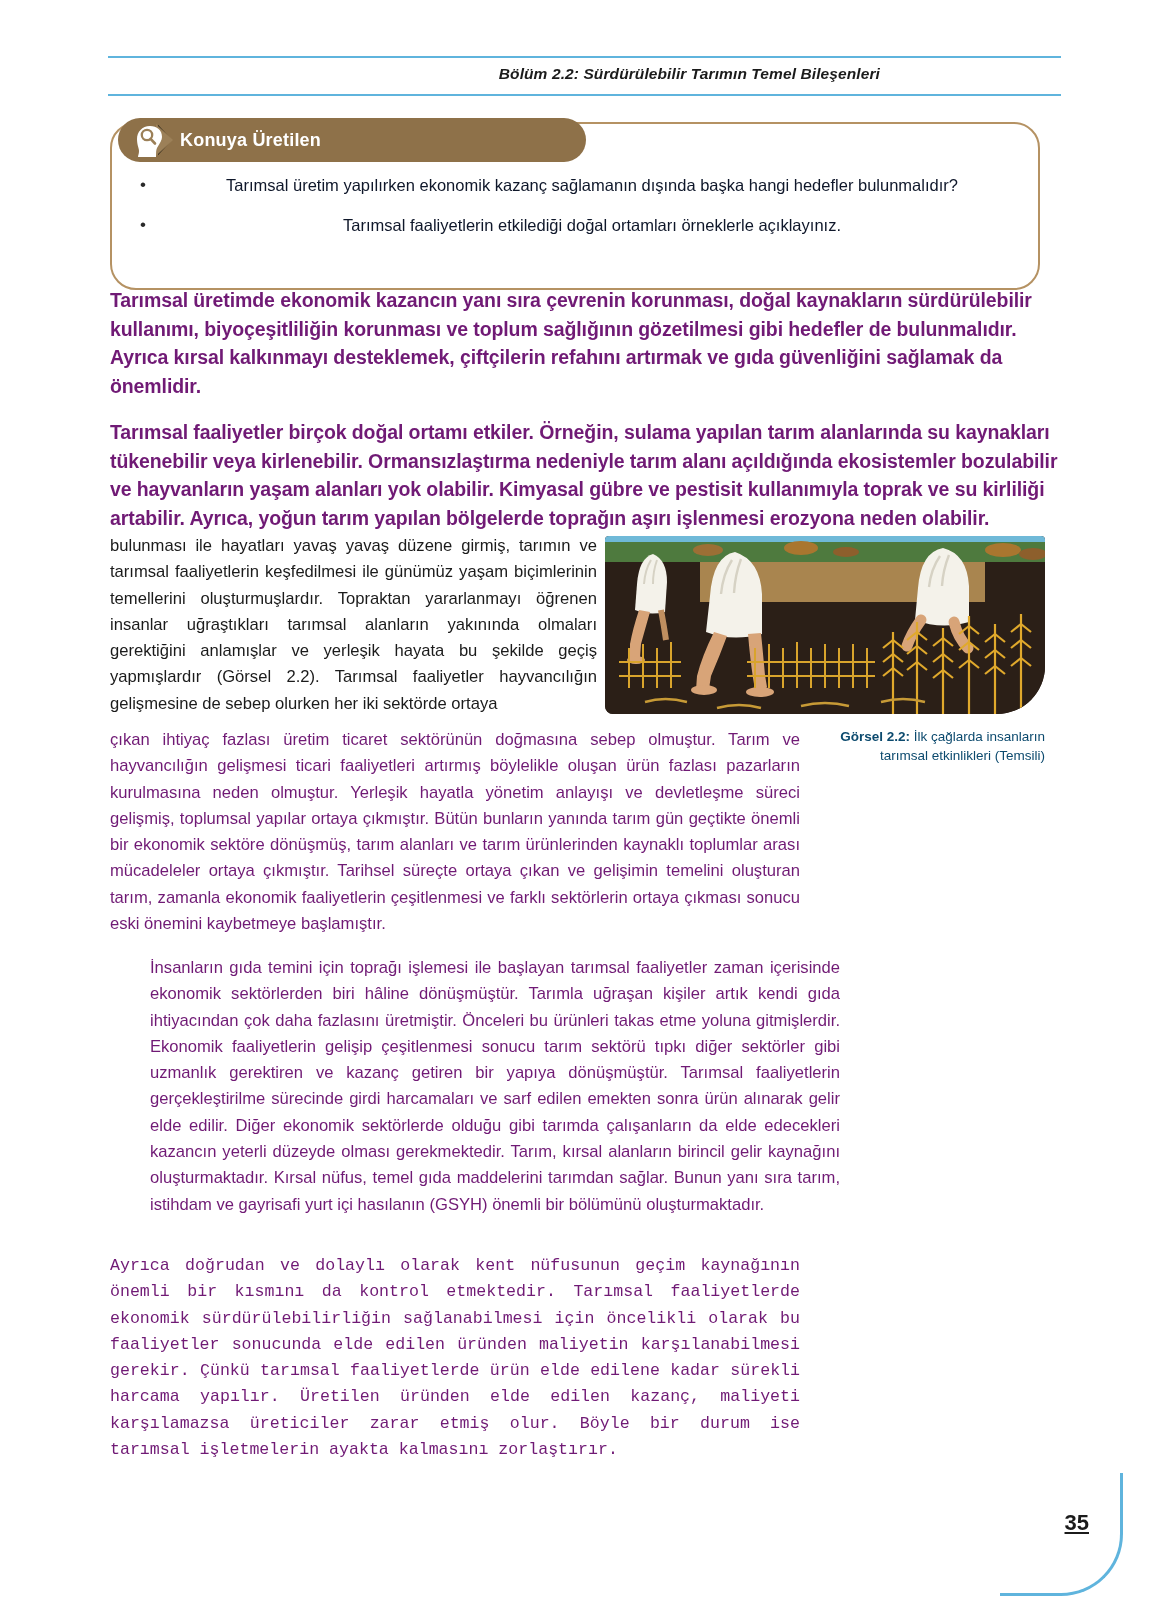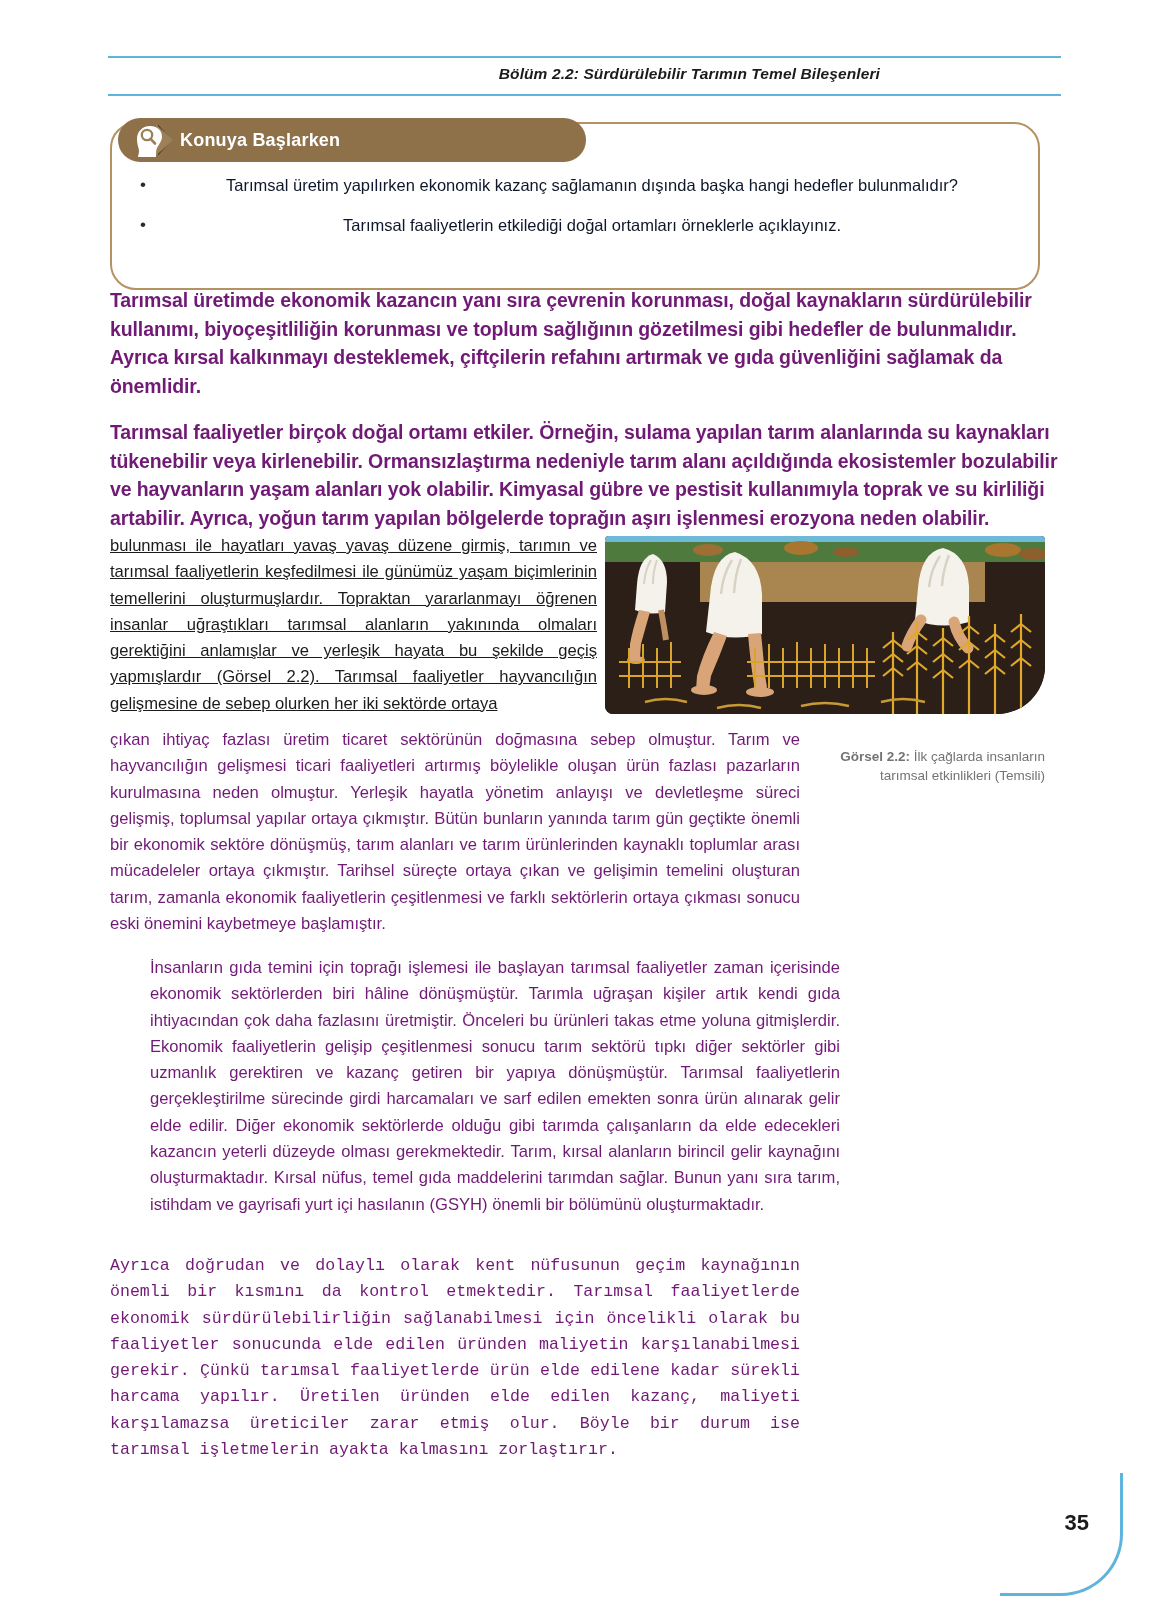--- a/index.html
+++ b/index.html
@@ -68,49 +68,49 @@
   #red-answer-2{ left:110px; top:418px; width:948px; }
 
   
   #figure{
     position:absolute; left:605px; top:536px; width:440px; height:178px;
     border-radius:4px 4px 48px 8px; overflow:hidden;
   }
   #figure svg{ display:block; }
   #figure-caption{
     position:absolute; left:800px; top:728px; width:245px;
-    font-size:13.5px; line-height:18.5px; color:#737373; text-align:right;margin-top:20px;
+    font-size:13.5px; line-height:18.5px; color:#0c4a6e; text-align:right;
   }
   #figure-caption b{ font-weight:bold; }
 
   
   .body-narrow{
     position:absolute; left:110px; width:487px;
     font-size:16.6px; line-height:26.3px; text-align:justify;
     color:#1b1b1b;
   }
   .body-wide{
     position:absolute; left:110px; width:690px;
     font-size:16.6px; line-height:26.3px; text-align:justify;
     color:#701a75;
   }
-  #para-1a{ top:533px;text-decoration:underline; }
+  #para-1a{ top:533px; }
   #para-1b{ top:727px; }
   #para-2{ top:955px;margin-left:40px; }
   #para-3{ top:1253px;font-family:Liberation Mono, monospace; }
 
   
   #page-corner{
     position:absolute; right:28px; bottom:28px; width:120px; height:120px;
     border-right:3px solid #5fb4dd; border-bottom:3px solid #5fb4dd;
     border-radius:0 0 62px 0;
   }
   #page-number{
     position:absolute; right:62px; bottom:88px;
-    font-size:22px; font-weight:bold; color:#1b1b1b;
+    font-size:22px; font-weight:bold; color:#1b1b1b;text-decoration:underline;
   }
 </style>
 </head>
 <body>
 
 <div id="running-header">
   <div class="rule top"></div>
   <div class="htext">Bölüm 2.2: Sürdürülebilir Tarımın Temel Bileşenleri</div>
   <div class="rule bot"></div>
 </div>
@@ -119,21 +119,21 @@
 
 <div id="callout-banner">
   <svg id="banner-icon" viewBox="0 0 50 36">
     <path d="M30 3 L44 18 L30 33 Z" fill="#a8highlight"></path>
     <path d="M28 2 L45 18 L28 34 Z" fill="#a3capped" opacity="0"></path>
     <path d="M28 2 L45 18 L28 34 Z" fill="#9c8058"></path>
     <path d="M22 4 c-8 0 -13 6 -13 13 0 6 2 9 2 12 0 3 -1 4 -1 6 h18 c0 -4 0 -7 1 -9 3 -5 5 -8 5 -11 0 -7 -5 -11 -12 -11 z" fill="#ffffff"></path>
     <circle cx="19" cy="13" r="5.2" fill="none" stroke="#9c8058" stroke-width="2.3"></circle>
     <line x1="22.6" y1="16.8" x2="27" y2="21.5" stroke="#9c8058" stroke-width="2.6" stroke-linecap="round"></line>
   </svg>
-  <span class="banner-title">Konuya Başlarken</span>
+  <span class="banner-title">Konuya Üretilen</span>
 </div>
 
 <div id="bullets">
   <div class="bullet-row">
     <span class="dot">•</span>
     <span class="btext">Tarımsal üretim yapılırken ekonomik kazanç sağlamanın dışında başka hangi hedefler bulunmalıdır?</span>
   </div>
   <div class="bullet-row">
     <span class="dot">•</span>
     <span class="btext">Tarımsal faaliyetlerin etkilediği doğal ortamları örneklerle açıklayınız.</span>

